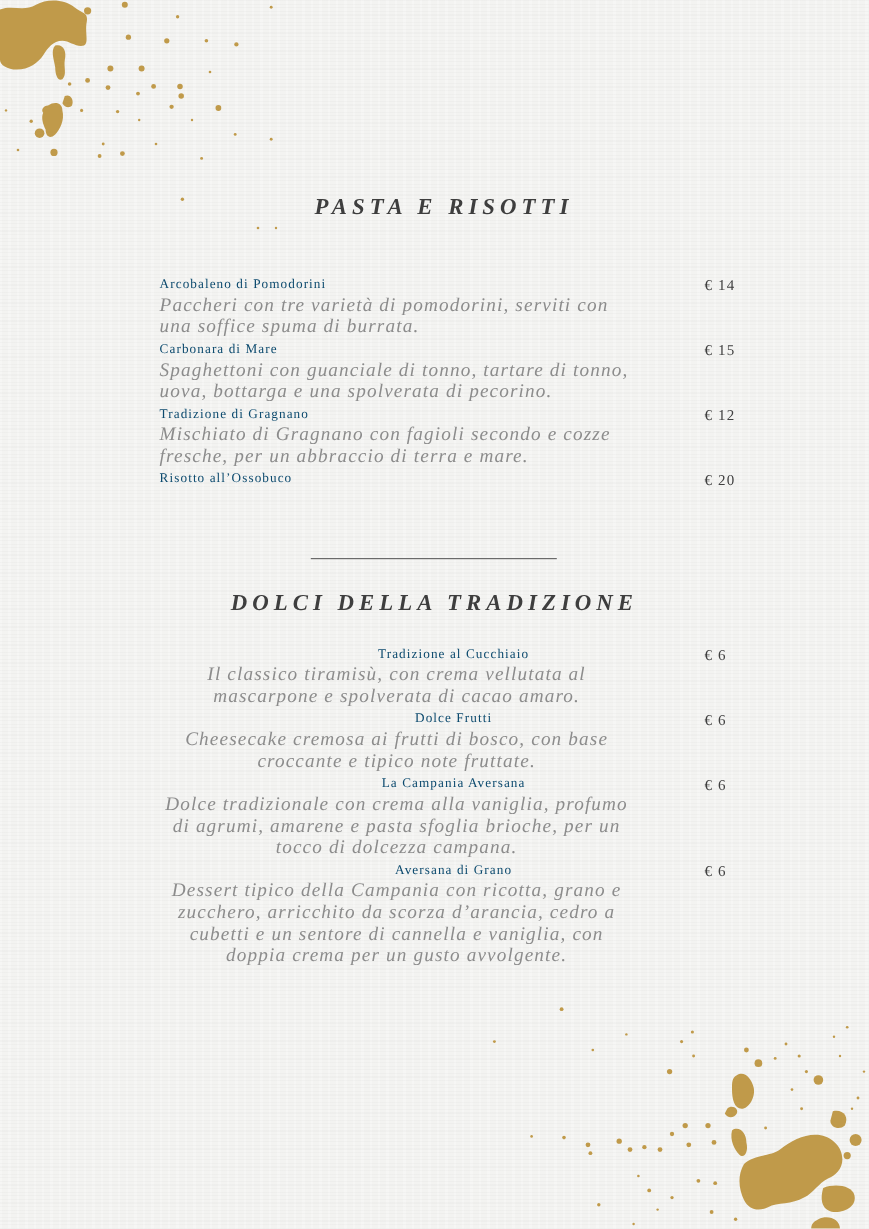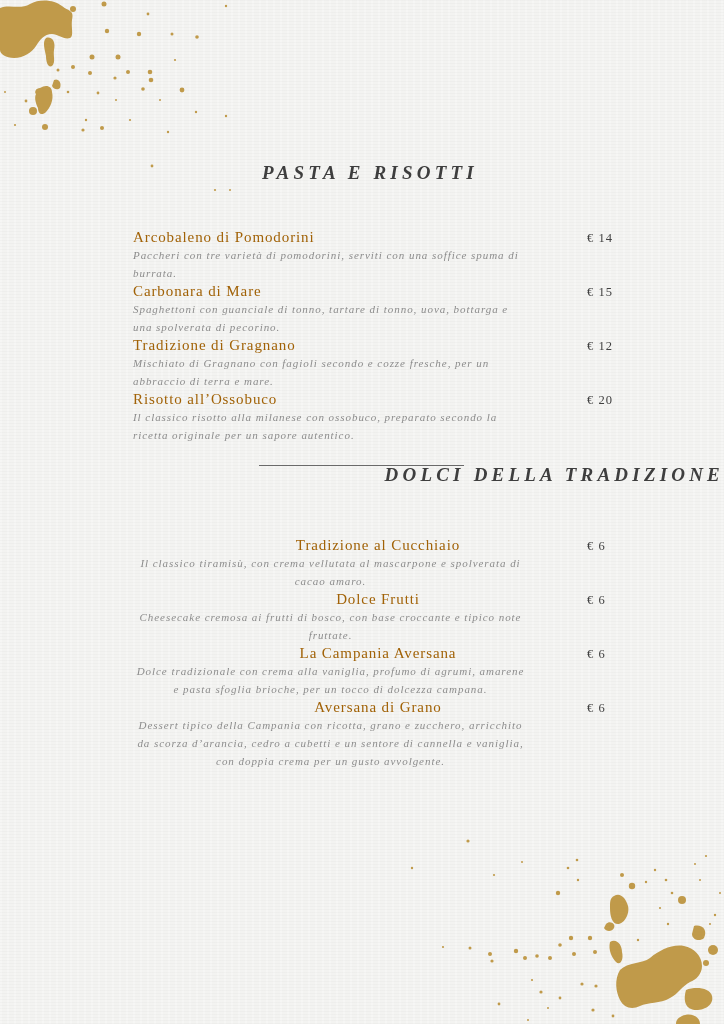--- a/index.html
+++ b/index.html
@@ -20,49 +20,49 @@
       position: absolute;
       left: 0; width: 724px;
       text-align: center;
       font-family: "Liberation Serif", "DejaVu Serif", serif;
       font-style: italic;
       font-size: 19px;
       letter-spacing: 4.2px;
       color: #3e3e3e;
     }
     .title-pasta { top: 162px; left: 0; padding-left: 16px; }
-    .title-dolci { top: 464px; text-align: right; }
+    .title-dolci { top: 492px; }
 
     .divider {
       position: absolute;
       left: 259px; top: 465px;
       width: 205px; height: 1px;
       background: #6a6a6a;
     }
 
     .menu-list { position: absolute; left: 133px; width: 490px; }
     .list-pasta { top: 228px; }
     .list-dolci { top: 536px; text-align: center; }
 
     .menu-item { position: relative; }
     .item-name {
       display: block;
       font-family: "Liberation Serif", "DejaVu Serif", serif;
-      font-size: 15px;
+      font-size: 11px;
       letter-spacing: 0.9px;
-      color: #a16207;
+      color: #0c4a6e;
       line-height: 18px;
       height: 18px;
     }
     .item-desc {
       display: block;
       width: 395px;
       font-family: "Liberation Serif", "DejaVu Serif", serif;
       font-style: italic;
-      font-size: 11px;
+      font-size: 16px;
       letter-spacing: 0.95px;
       color: #8c8c8c;
       line-height: 18px;
     }
     .item-price {
       position: absolute;
       left: 454px; top: 0;
       font-family: "Liberation Serif", "DejaVu Serif", serif;
       font-size: 12.5px;
       letter-spacing: 1px;
@@ -199,21 +199,20 @@
         <span class="item-desc">Spaghettoni con guanciale di tonno, tartare di tonno, uova, bottarga e una spolverata di pecorino.</span>
         <span class="item-price">€ 15</span>
       </div>
       <div class="menu-item">
         <span class="item-name">Tradizione di Gragnano</span>
         <span class="item-desc">Mischiato di Gragnano con fagioli secondo e cozze fresche, per un abbraccio di terra e mare.</span>
         <span class="item-price">€ 12</span>
       </div>
       <div class="menu-item">
         <span class="item-name">Risotto all’Ossobuco</span>
-        <span class="item-desc">Il classico risotto alla milanese con ossobuco, preparato secondo la ricetta originale per un sapore autentico.</span>
         <span class="item-price">€ 20</span>
       </div>
     </div>
   </section>
 
   <div class="divider"></div>
 
   <section>
     <h2 class="section-title title-dolci">DOLCI DELLA TRADIZIONE</h2>
 

